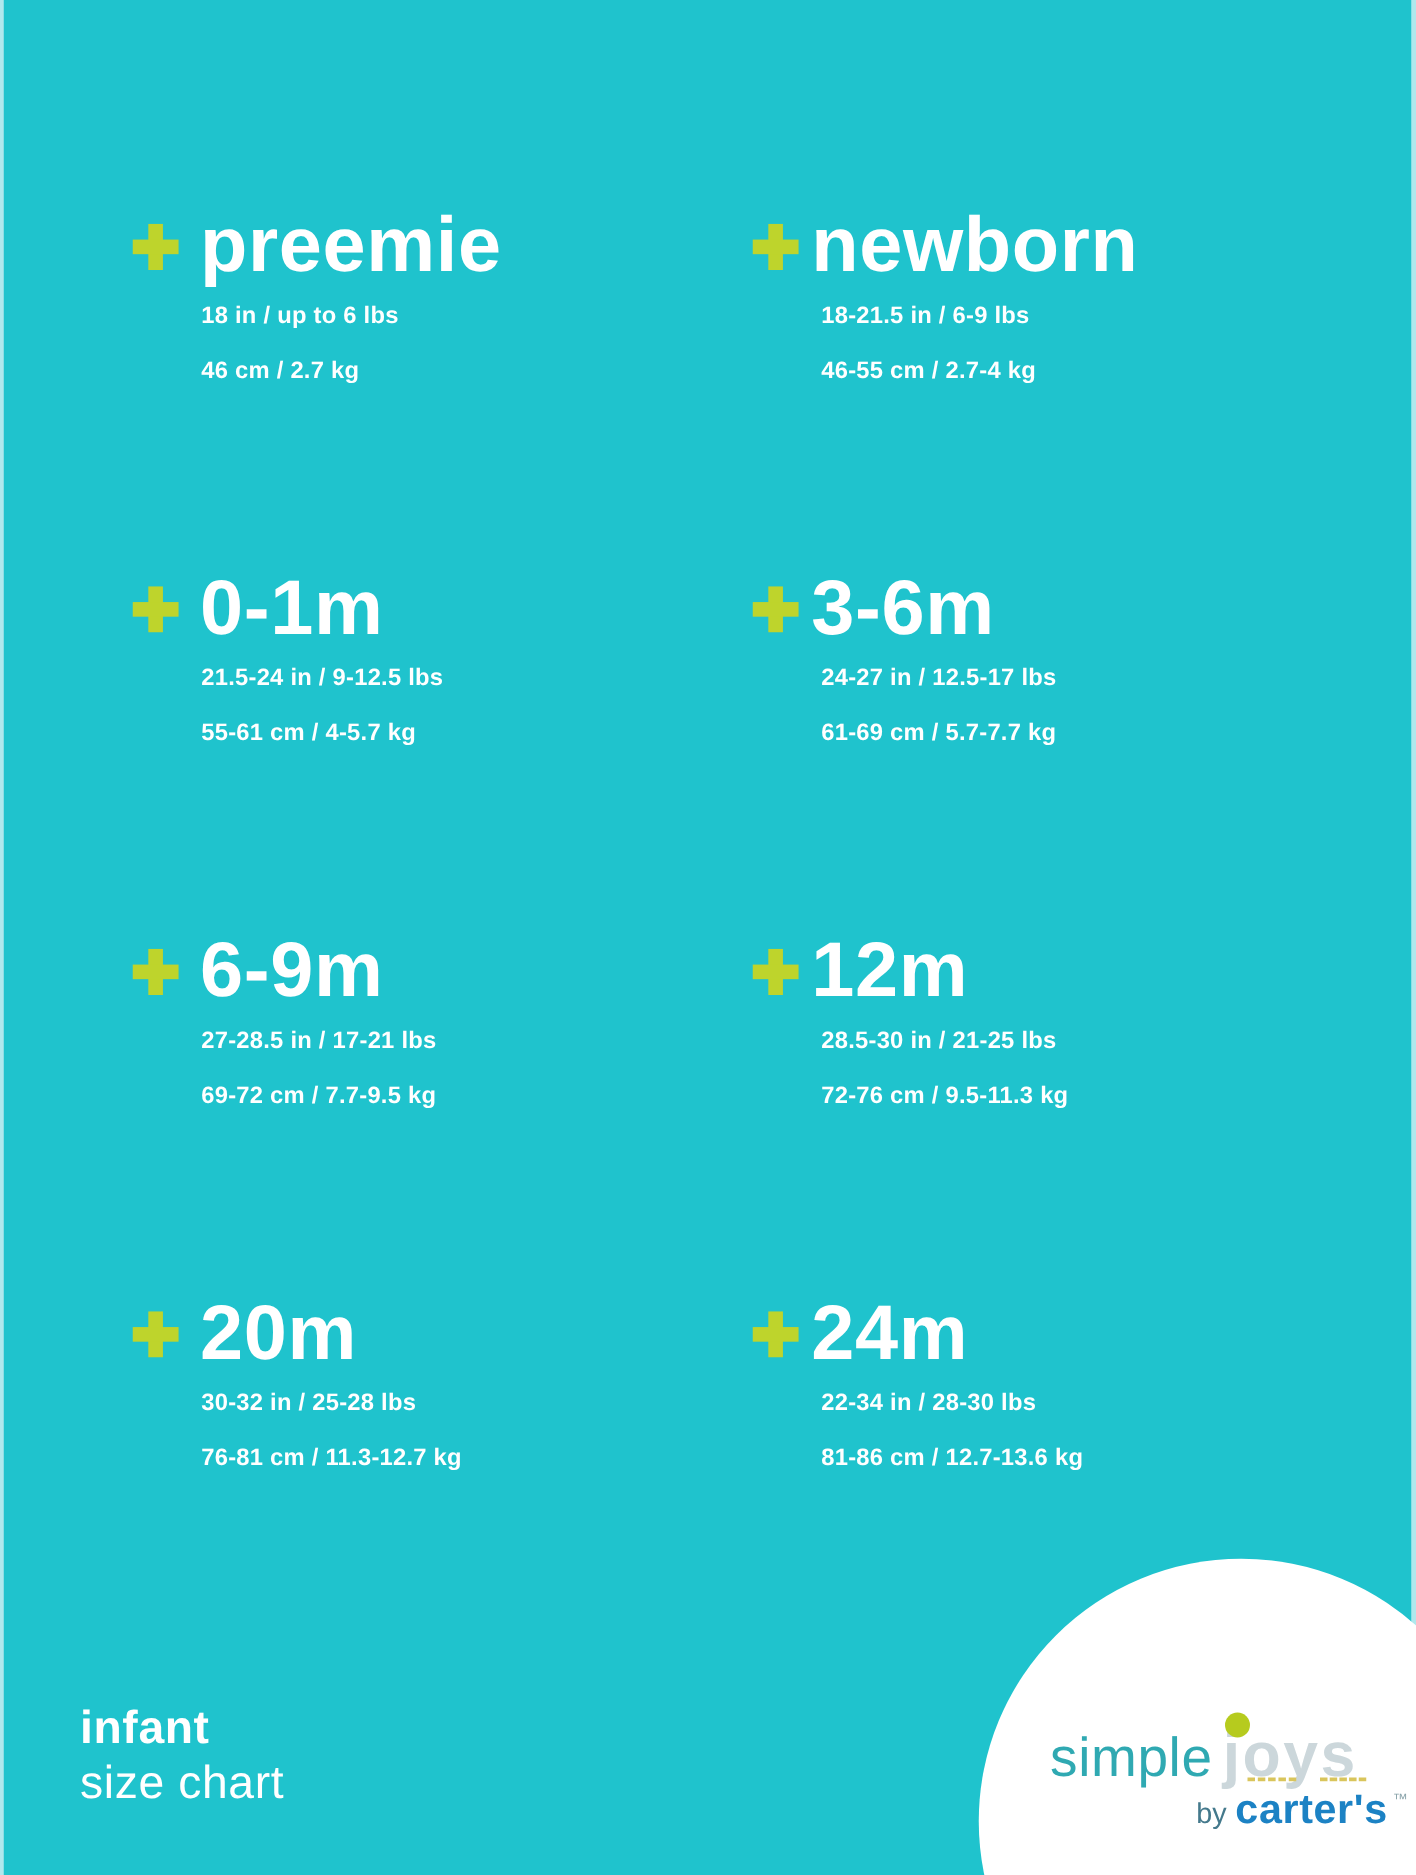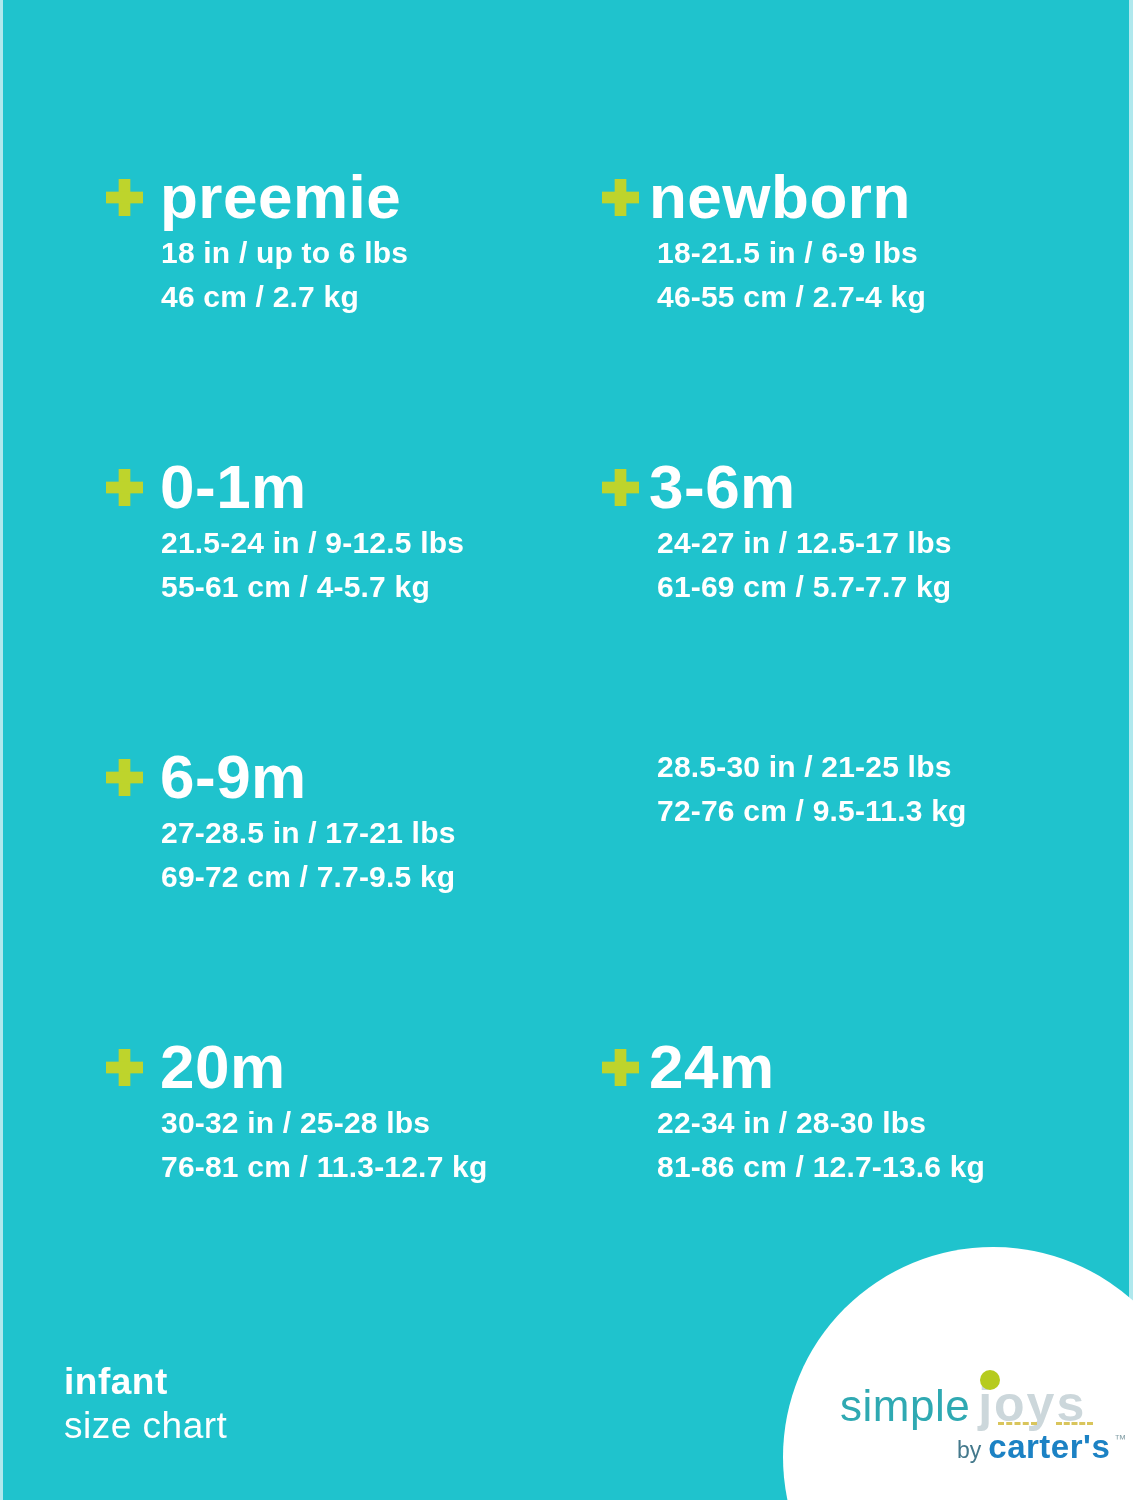--- a/index.html
+++ b/index.html
@@ -45,21 +45,21 @@
   .col-right .title-row { gap: 10px; }
   .plus { width: 37px; height: 37px; display: inline-block; flex: 0 0 auto; }
   .plus svg { display: block; width: 100%; height: 100%; fill: var(--plus, #bed42c); }
   .size-name {
     font-size: 62px; font-weight: bold; color: var(--text, #fff);
     line-height: 66px; letter-spacing: 0.5px; white-space: nowrap;
   }
   .details { margin-left: 55px; margin-top: 1px; }
   .col-right .details { }
   .detail {
-    font-size: 30px; font-weight: bold; color: var(--text, #fff);
+    font-size: 19px; font-weight: bold; color: var(--text, #fff);
     line-height: 44px; letter-spacing: 0.2px; white-space: nowrap;
   }
 
   
   .footer-label { position: absolute; left: 64px; top: 1360px; color: var(--text, #fff); }
   .footer-title { font-size: 37px; font-weight: bold; line-height: 44px; letter-spacing: 0.5px; }
   .footer-subtitle { font-size: 37px; font-weight: normal; line-height: 44px; letter-spacing: 0.5px; }
 
   
   .logo-circle {
@@ -170,20 +170,29 @@
         </span>
       <h2 class="size-name">6-9m</h2>
     </div>
     <div class="details">
       <p class="detail">27-28.5 in / 17-21 lbs</p>
       <p class="detail">69-72 cm / 7.7-9.5 kg</p>
     </div>
   </section>
 
   <section class="card col-right row-3">
+    <div class="title-row">
+      <span class="plus">
+          <svg viewBox="0 0 38 38">
+            <rect x="13" y="0" width="12" height="38"></rect>
+            <rect x="0" y="13" width="38" height="12"></rect>
+          </svg>
+        </span>
+      <h2 class="size-name">12m</h2>
+    </div>
     <div class="details">
       <p class="detail">28.5-30 in / 21-25 lbs</p>
       <p class="detail">72-76 cm / 9.5-11.3 kg</p>
     </div>
   </section>
 
   <section class="card col-left row-4">
     <div class="title-row">
       <span class="plus">
           <svg viewBox="0 0 38 38">

